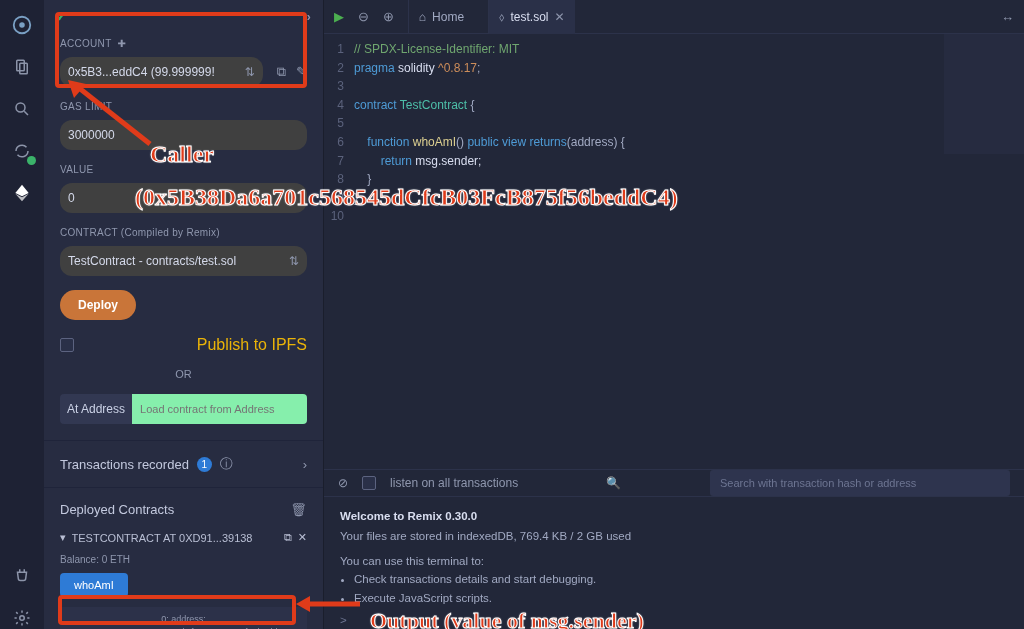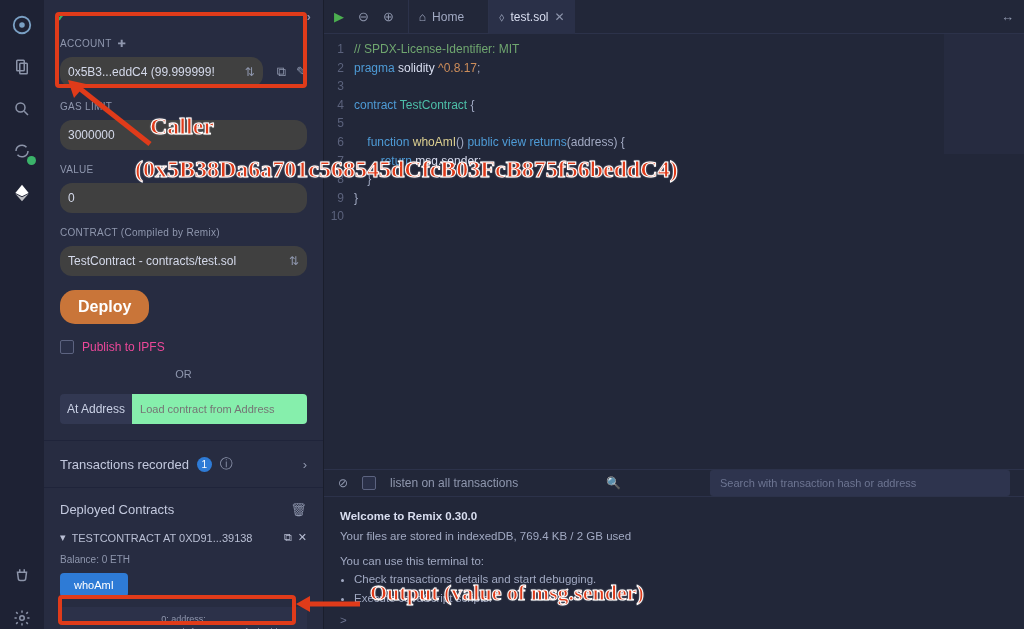--- a/index.html
+++ b/index.html
@@ -9,22 +9,22 @@
 .iconbar .icn.active { color: #fff; }
 .iconbar .spacer { flex: 1; }
 .panel { width: 280px; background: #272c41; display: flex; flex-direction: column; border-right: 1px solid #1a1e2c; }
 .panel-header { display: flex; align-items: center; gap: 8px; padding: 10px 12px 8px; color: #d9def0; font-size: 12px; font-weight: 600; letter-spacing: .3px; }
 .panel-body { padding: 0 16px 10px; display: flex; flex-direction: column; gap: 8px; }
 .section-label { font-size: 10px; letter-spacing: .3px; color: #8f97ae; margin-top: 6px; }
 .field-row { background: #404040; border-radius: 12px; height: 30px; display: flex; align-items: center; padding: 0 8px; color: #d4d9ea; font-size: 12px; justify-content: space-between; }
 .field-row .caret { font-size: 12px; color: #8f97ae; }
 .icons-after { display: flex; gap: 10px; color: #8f97ae; font-size: 13px; margin-left: 8px; }
 .account-wrap { display: flex; align-items: center; gap: 6px; }
-.deploy-btn { background: #c97539; color: #fff; font-size: 16px; font-weight: 600; border: none; border-radius: 15px; padding: 8px 18px; width: fit-content; margin-top: 6px; cursor: pointer; }
-.chk-row { display: flex; align-items: center; gap: 8px; color: #ec4899; font-size: 12px; margin-top: 8px; }
+.deploy-btn { background: #c97539; color: #fff; font-size: 12px; font-weight: 600; border: none; border-radius: 15px; padding: 8px 18px; width: fit-content; margin-top: 6px; cursor: pointer; }
+.chk-row { display: flex; align-items: center; gap: 8px; color: #eab308; font-size: 16px; margin-top: 8px; justify-content: space-between; }
 .chk { width: 14px; height: 14px; border: 1px solid #5c6380; border-radius: 2px; background: #2a3048; }
 .or { text-align: center; color: #8f97ae; font-size: 11px; margin: 6px 0; }
 .atrow { display: flex; gap: 0; }
 .ataddr-btn { background: #323852; color: #cbd2e6; font-size: 12px; border: none; padding: 8px 7px; border-radius: 4px 0 0 4px; cursor: pointer; }
 .ataddr-input { flex: 1; background: #86efac; border: none; font-size: 11px; color: #6d7592; padding: 0 8px; border-radius: 0 4px 4px 0; }
 .subhead { display: flex; align-items: center; gap: 8px; color: #c3c9de; font-size: 13px; padding: 14px 16px 8px; justify-content: space-between; border-top: 1px solid #1f243a; margin-top: 6px; }
 .badge { background: #2e7bd6; color: #fff; font-size: 10px; border-radius: 50%; width: 15px; height: 15px; display: inline-flex; align-items: center; justify-content: center; }
 .deployed-item { margin: 0 16px; }
 .deployed-title { display: flex; align-items: center; gap: 6px; color: #b9bfd4; font-size: 11px; padding: 6px 0; }
 .deployed-title .fill { flex: 1; }
@@ -48,21 +48,21 @@
 .c-fn { color: #dccf90; }
 .c-punc { color: #a1a9c2; }
 .bottom { height: 160px; border-top: 1px solid #2c324a; background: #222739; display: flex; flex-direction: column; }
 .bottom-bar { height: 38px; display: flex; align-items: center; padding: 0 14px; gap: 14px; color: #8f97ae; font-size: 12px; border-bottom: 1px solid #2c324a; }
 .search-box { background: #2e344e; flex: 1; height: 26px; border-radius: 3px; display: flex; align-items: center; padding: 0 10px; color: #6d7592; font-size: 11px; max-width: 300px; margin-left: auto; }
 .term { padding: 10px 16px; font-size: 11.5px; color: #a1a9c2; line-height: 1.6; }
 .term .title { color: #d9def0; font-weight: 700; margin-bottom: 2px; }
 .term ul { margin-left: 14px; }
 .prompt { color: #6d7592; margin-top: 4px; }
 .minimap { position: absolute; right: 0; top: 0; width: 80px; height: 120px; background: #2a3048; opacity: .5; }
-.annot { position: absolute; font-family: Georgia, serif; font-weight: 700; color: #e03b1a; -webkit-text-stroke: 1px #fff; text-shadow: 0 0 2px #fff; pointer-events: none; z-index: 60; }
+.annot { position: absolute; font-family: Georgia, serif; font-weight: 700; color: #e03b1a; -webkit-text-stroke: 1px #fff; text-shadow: 0 0 2px #fff; pointer-events: none; z-index: 60; margin-top: 28px; }
 .annot.big { font-size: 24px; }
 .annot.med { font-size: 22px; }
 .redbox1 { position: absolute; border: 4px solid #e03b1a; border-radius: 4px; left: 55px; top: 12px; width: 252px; height: 76px; pointer-events: none; z-index: 55; }
 .redbox2 { position: absolute; border: 4px solid #e03b1a; border-radius: 4px; left: 58px; top: 595px; width: 238px; height: 30px; pointer-events: none; z-index: 55; }
 .arrow { position: absolute; pointer-events: none; z-index: 58; }
 .chev { color: #8f97ae; }
 </style>
 </head>
 <body>
 

